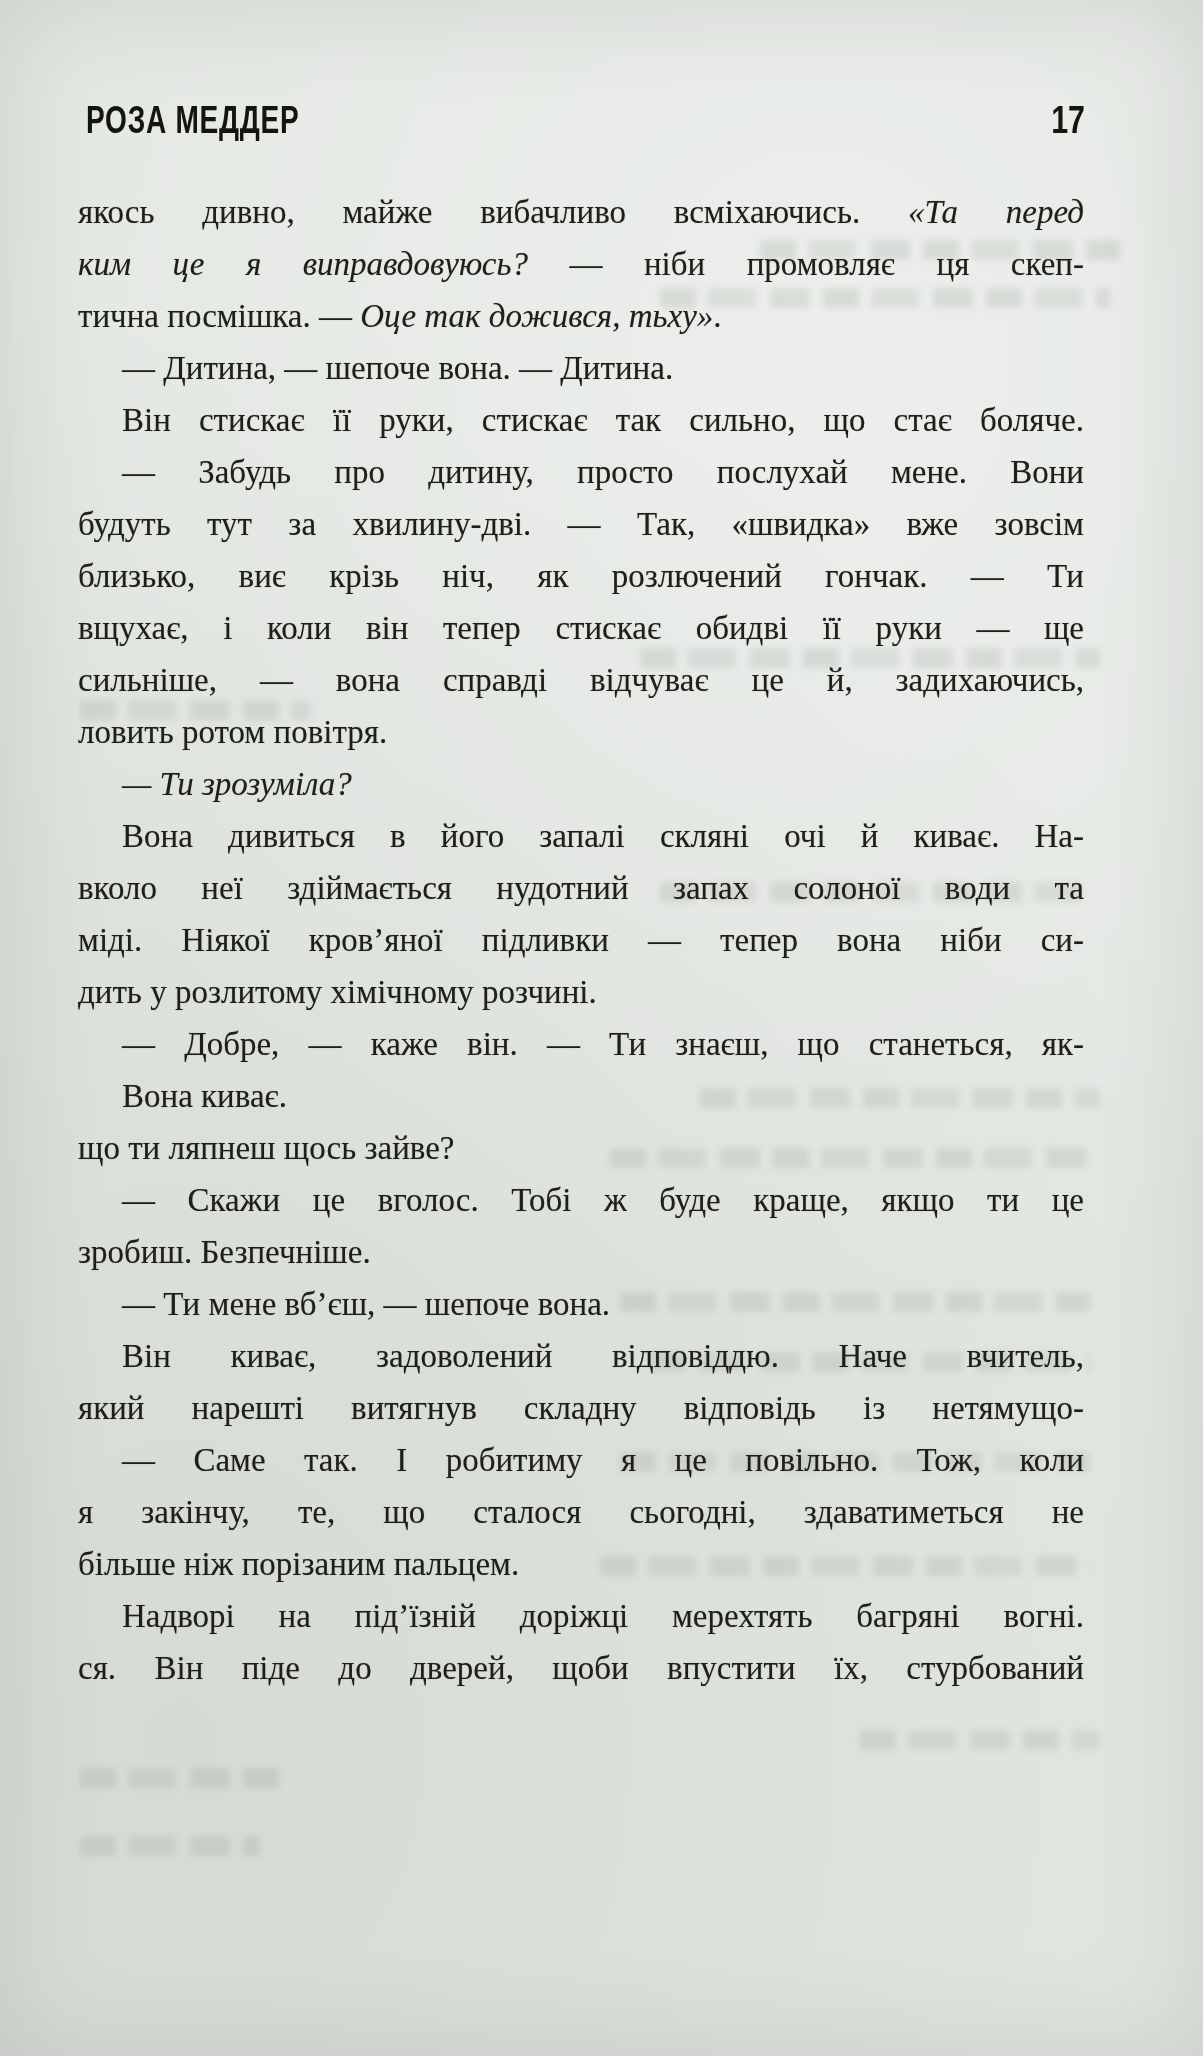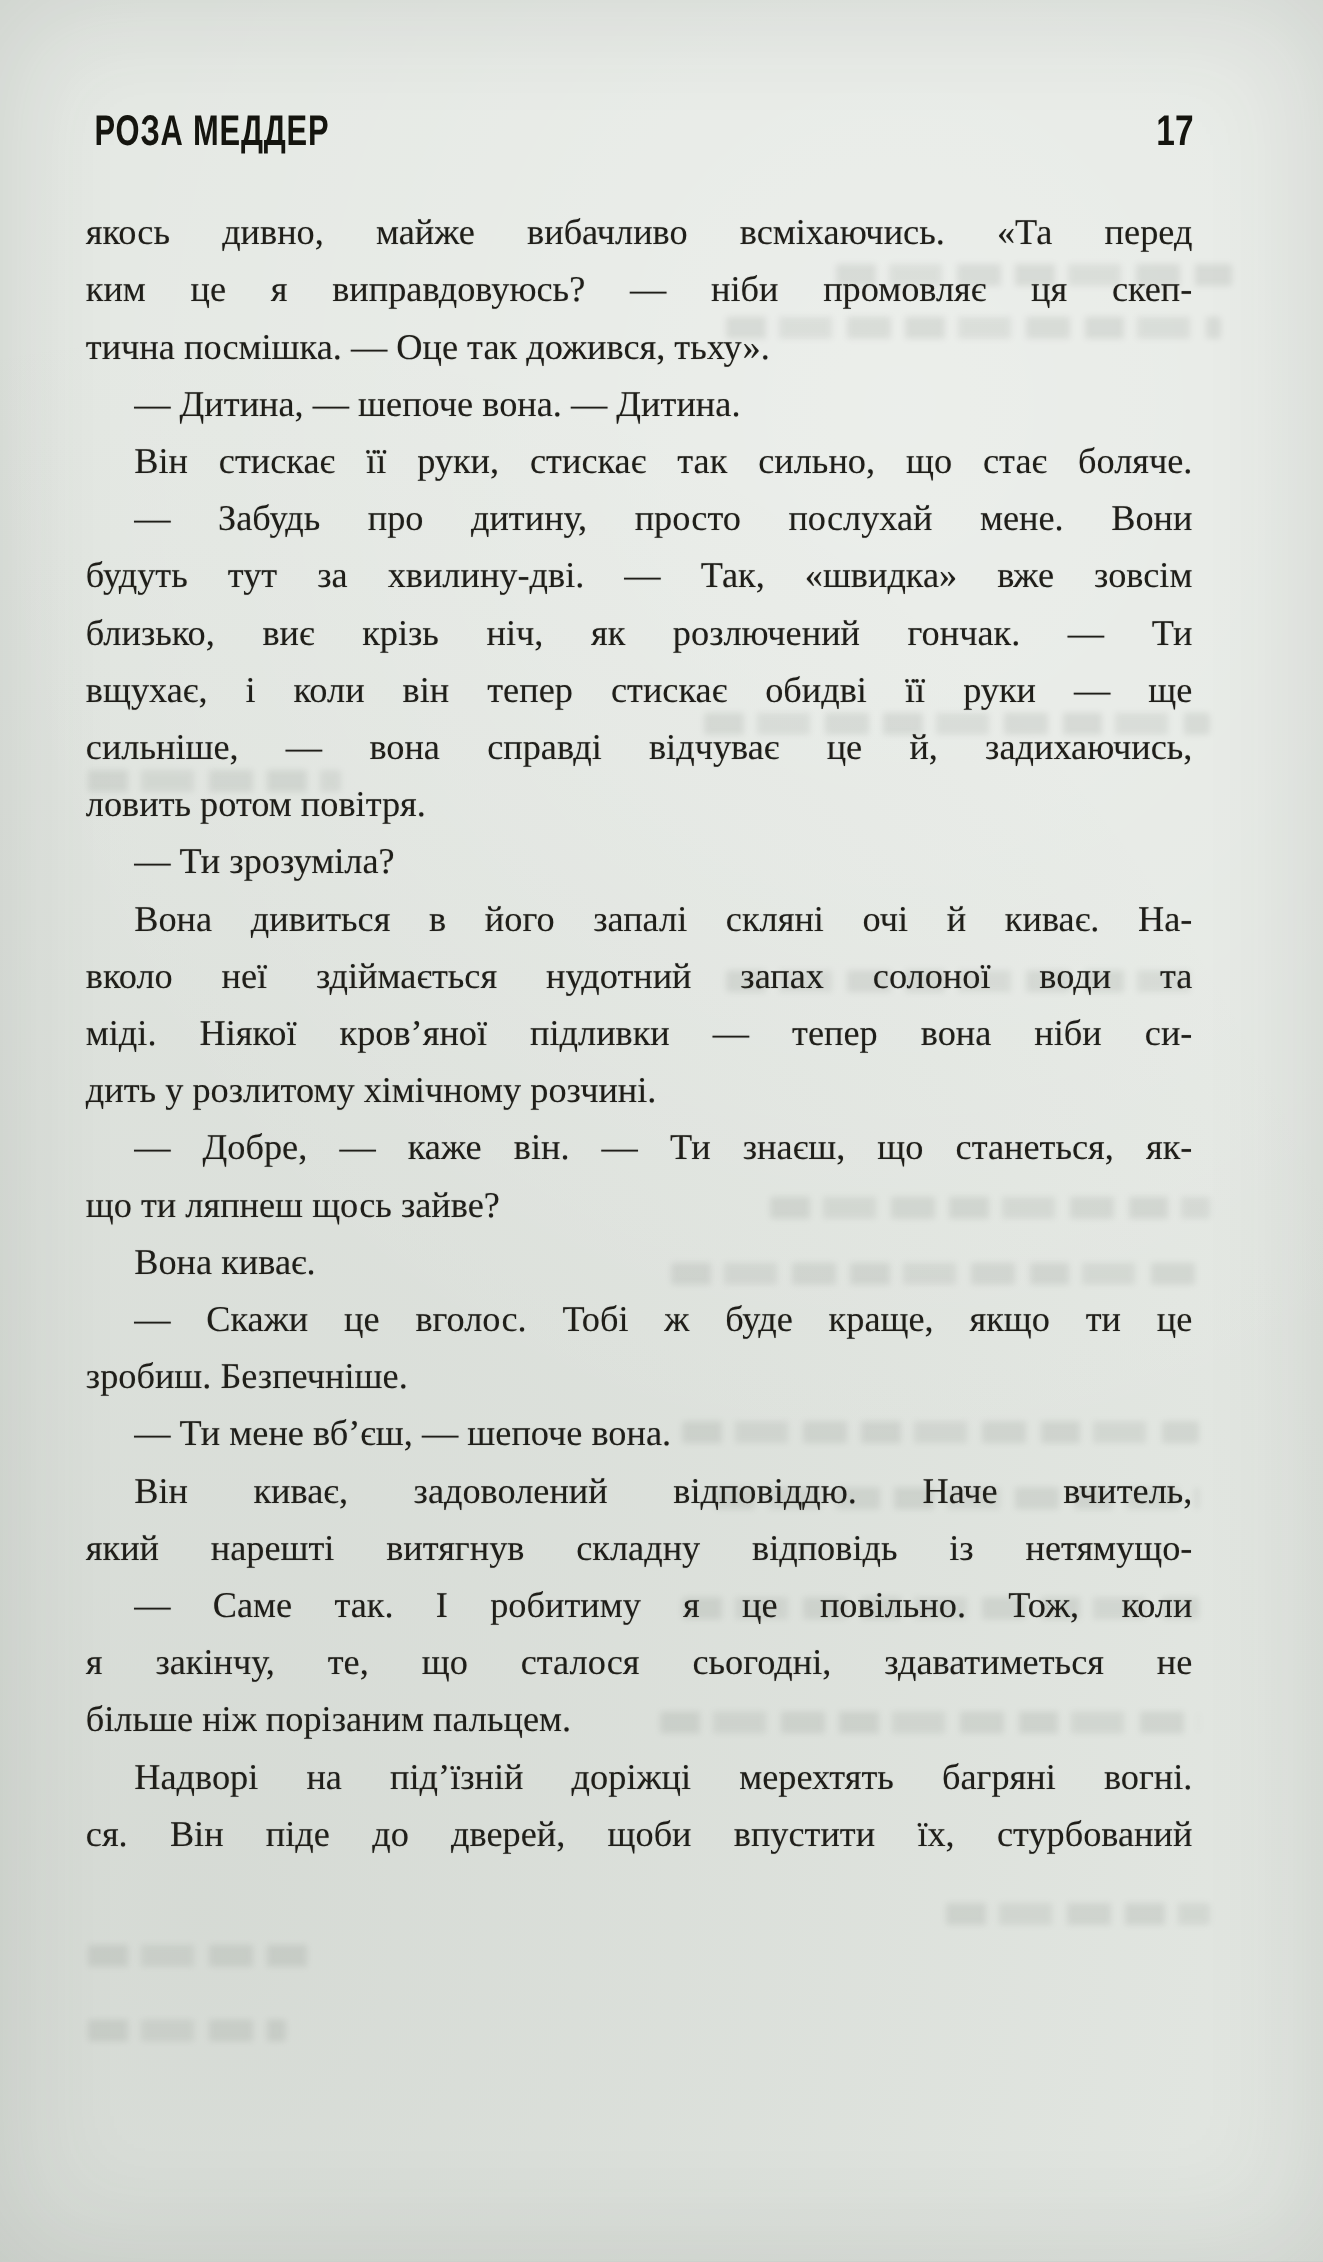--- a/index.html
+++ b/index.html
@@ -39,21 +39,21 @@
   }
   .line{
     font-size:33px;line-height:52px;
     text-align:justify;
     text-align-last:left;
     color:#1f1e19;
     text-shadow:0 0 1px rgba(40,40,35,0.35);
   }
   .line.fill{ text-align-last:justify; }
   .line.indent{ text-indent:44px; }
-  .it{ }
+  .it{ font-style:italic; }
   
   .ghost{
     position:absolute;height:20px;border-radius:3px;
     filter:blur(3px);opacity:.42;pointer-events:none;
     background:repeating-linear-gradient(90deg,
       rgba(104,112,104,0.34) 0 36px, rgba(104,112,104,0) 36px 48px,
       rgba(104,112,104,0.28) 48px 96px, rgba(104,112,104,0) 96px 110px,
       rgba(104,112,104,0.32) 110px 150px, rgba(104,112,104,0) 150px 163px);
   }
 </style>
@@ -91,22 +91,22 @@
       <div class="line fill"><span>близько, виє крізь ніч, як розлючений гончак. — Ти</span></div>
       <div class="line fill"><span>вщухає, і коли він тепер стискає обидві її руки — ще</span></div>
       <div class="line fill"><span>сильніше, — вона справді відчуває це й, задихаючись,</span></div>
       <div class="line"><span>ловить ротом повітря.</span></div>
       <div class="line indent"><span class="it">— Ти зрозуміла?</span></div>
       <div class="line fill indent"><span>Вона дивиться в його запалі скляні очі й киває. На-</span></div>
       <div class="line fill"><span>вколо неї здіймається нудотний запах солоної води та</span></div>
       <div class="line fill"><span>міді. Ніякої кров’яної підливки — тепер вона ніби си-</span></div>
       <div class="line"><span>дить у розлитому хімічному розчині.</span></div>
       <div class="line fill indent"><span>— Добре, — каже він. — Ти знаєш, що станеться, як-</span></div>
+      <div class="line indent"><span>Вона киває.</span></div>
       <div class="line"><span>що ти ляпнеш щось зайве?</span></div>
-      <div class="line indent"><span>Вона киває.</span></div>
       <div class="line fill indent"><span>— Скажи це вголос. Тобі ж буде краще, якщо ти це</span></div>
       <div class="line"><span>зробиш. Безпечніше.</span></div>
       <div class="line indent"><span>— Ти мене вб’єш, — шепоче вона.</span></div>
       <div class="line fill indent"><span>Він киває, задоволений відповіддю. Наче вчитель,</span></div>
       <div class="line fill"><span>який нарешті витягнув складну відповідь із нетямущо-</span></div>
       <div class="line fill indent"><span>— Саме так. І робитиму я це повільно. Тож, коли</span></div>
       <div class="line fill"><span>я закінчу, те, що сталося сьогодні, здаватиметься не</span></div>
       <div class="line"><span>більше ніж порізаним пальцем.</span></div>
       <div class="line fill indent"><span>Надворі на під’їзній доріжці мерехтять багряні вогні.</span></div>
       <div class="line fill"><span>ся. Він піде до дверей, щоби впустити їх, стурбований</span></div>

